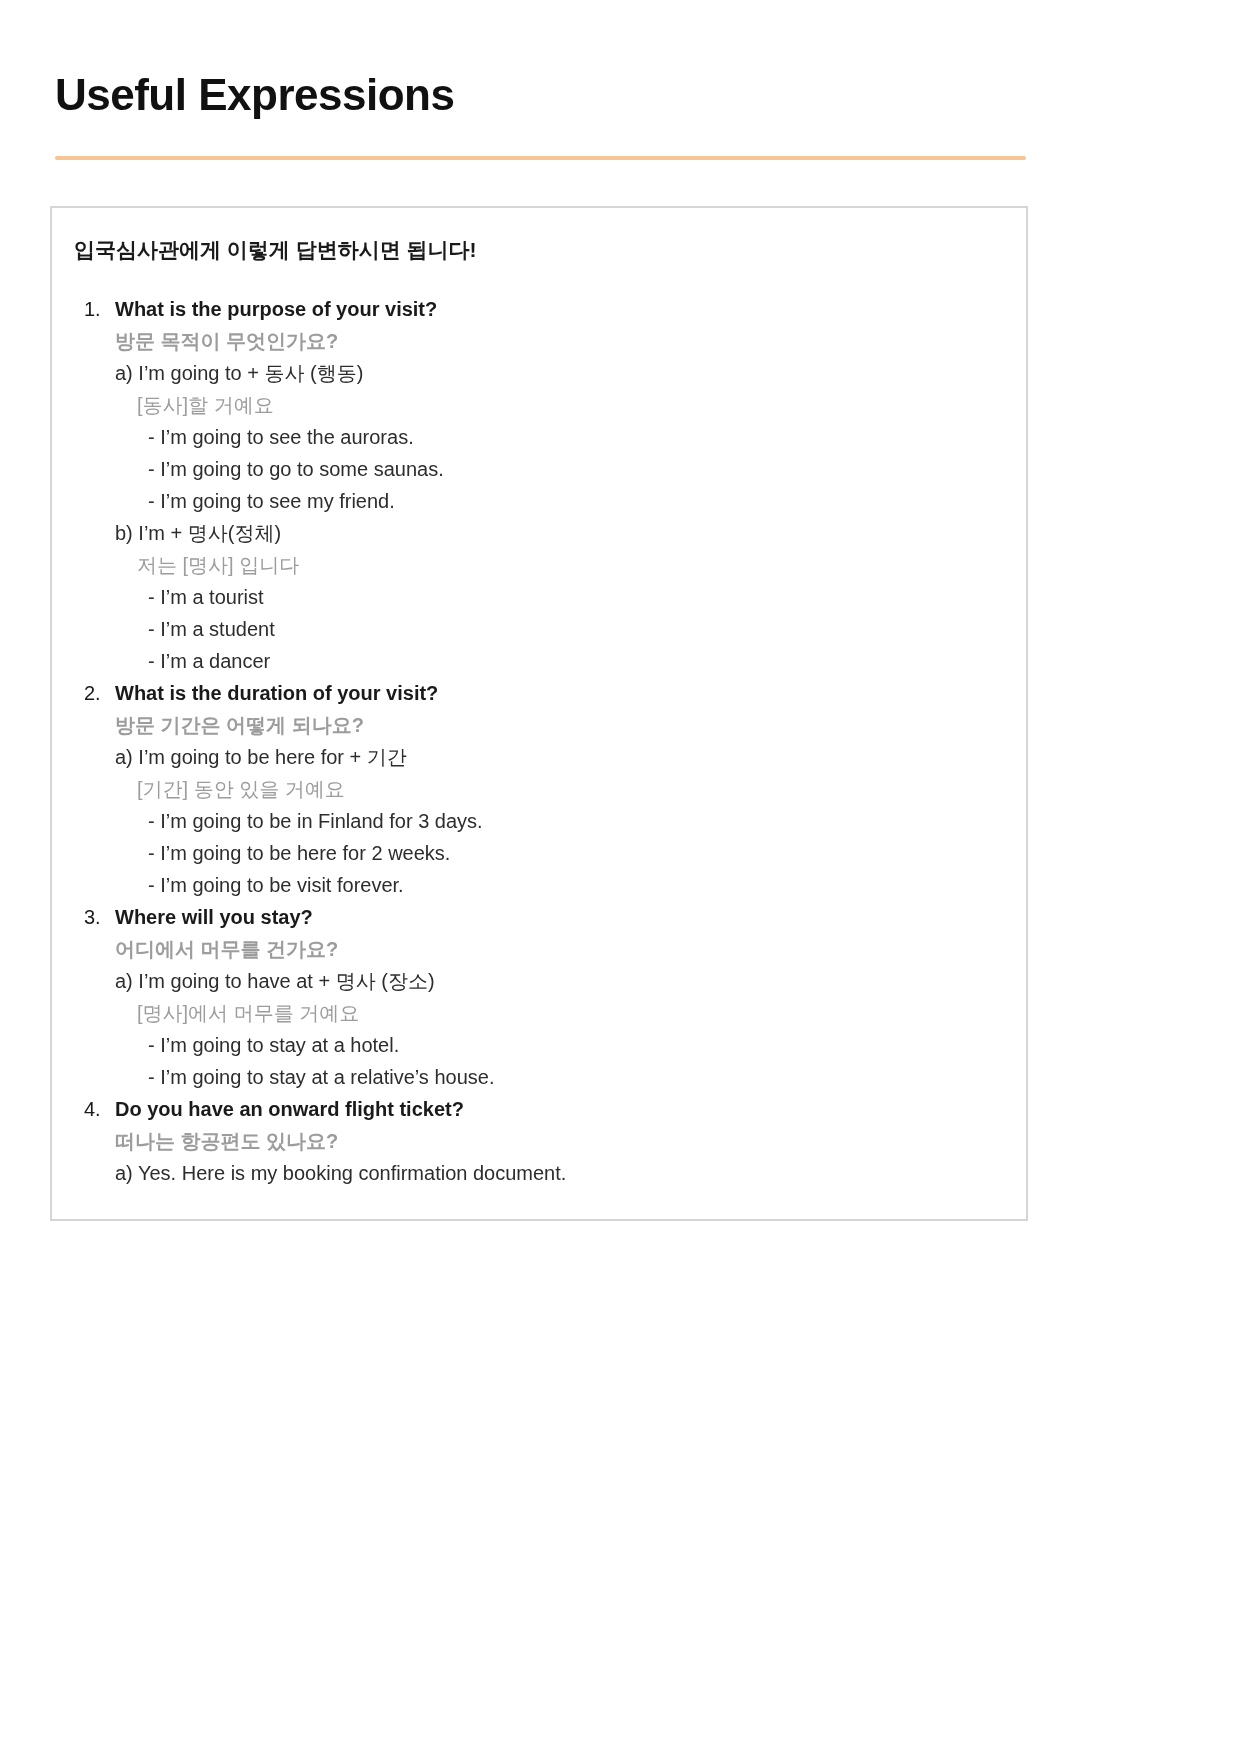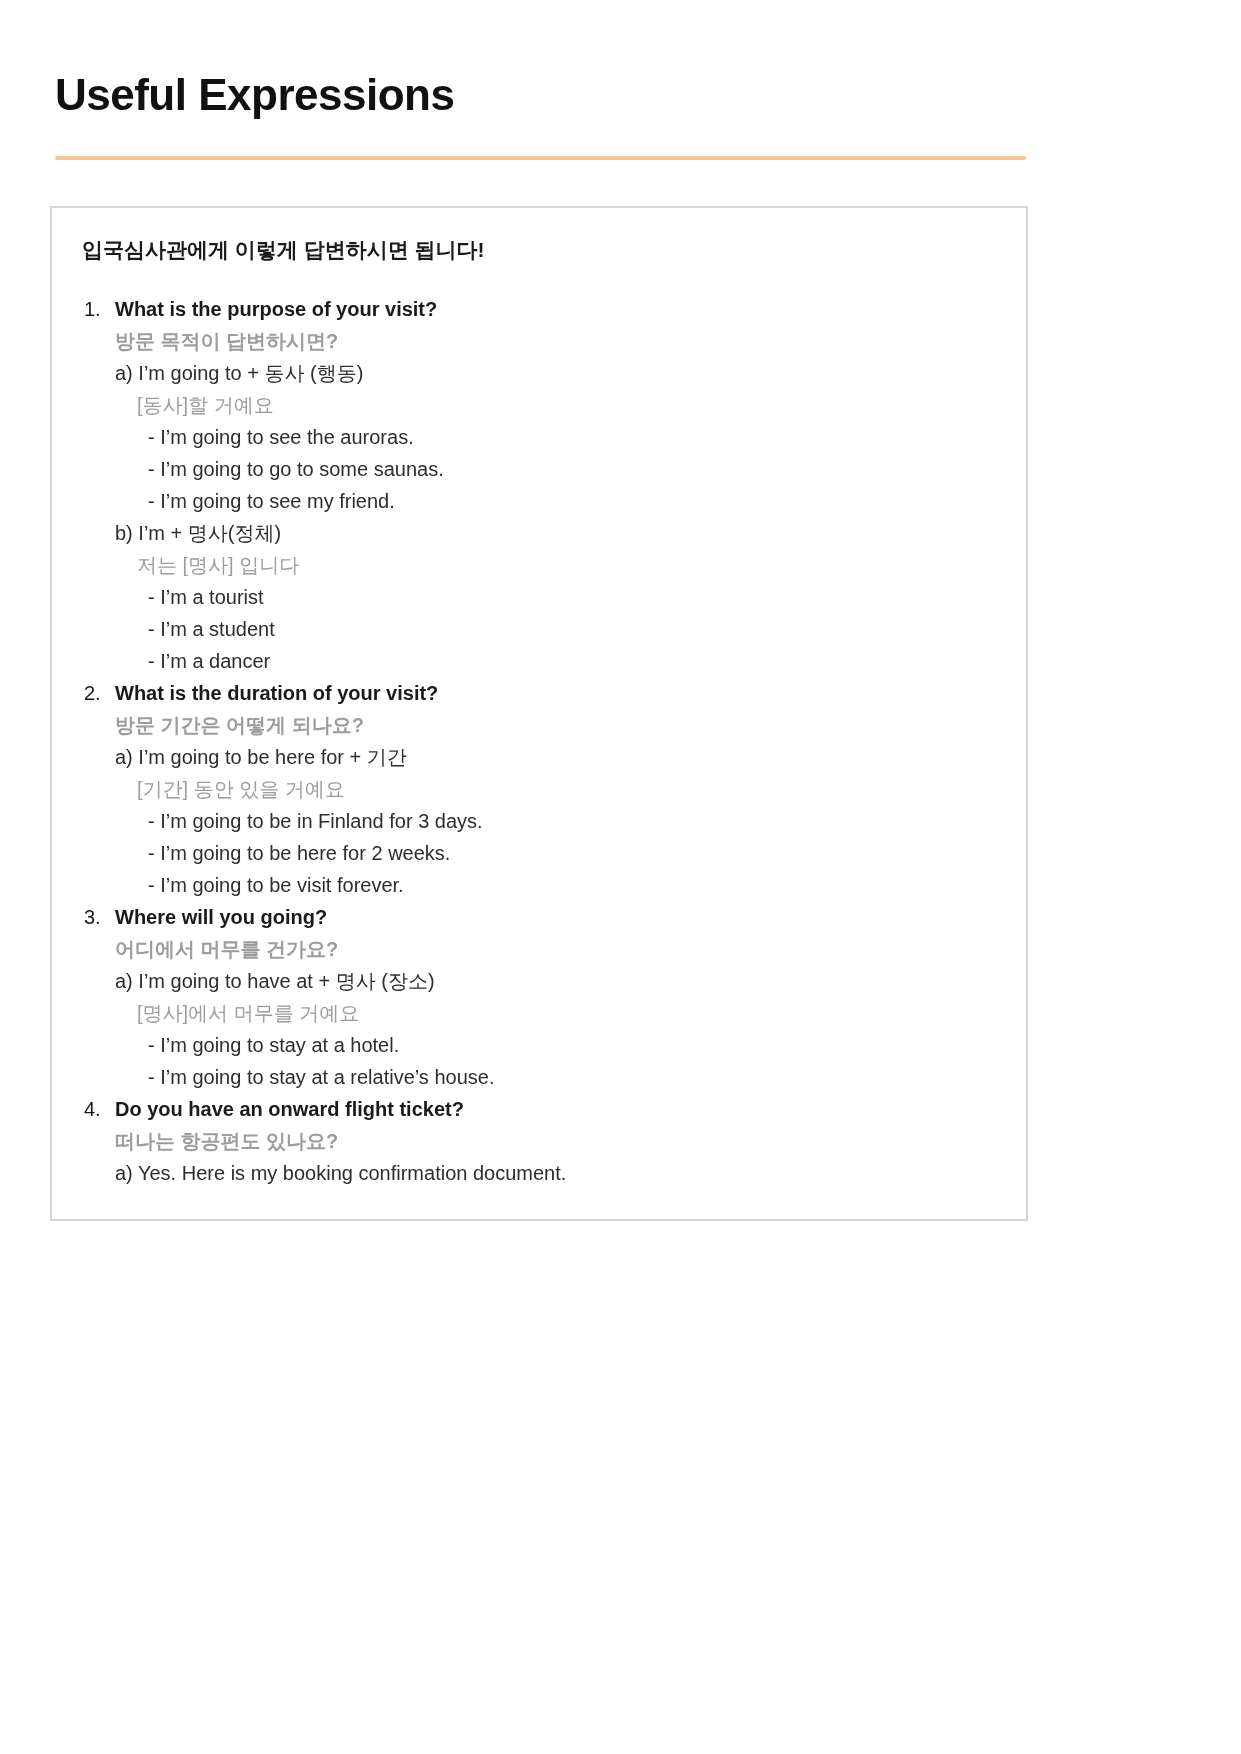--- a/index.html
+++ b/index.html
@@ -38,21 +38,21 @@
     border-radius: 2px;
     background: var(--accent);
   }
   .box {
     margin: 46px 47px 0 50px;
     border: 2px solid var(--border);
     background: #ffffff;
     padding: 26px 20px 30px 18px;
   }
   .box-heading {
-    margin: 0 0 27px 12px;
+    margin: 0 0 27px 4px;
     font-size: 21px;
     font-weight: 700;
     color: var(--ink);
     line-height: 32px;
   }
   .item { position: relative; padding-left: 45px; }
   .line { font-size: 20px; line-height: 32px; white-space: pre-wrap; }
   .num {
     position: absolute;
     left: 14px;
@@ -74,21 +74,21 @@
     <h1 class="title">Useful Expressions</h1>
     <div class="divider"></div>
   </div>
 
   <div class="box">
     <div class="box-heading">입국심사관에게 이렇게 답변하시면 됩니다!</div>
     <div>
   <div class="item">
     <div class="num line">1.</div>
     <div class="q line">What is the purpose of your visit?</div>
-    <div class="kr line">방문 목적이 답변하시면?</div>
+    <div class="kr line">방문 목적이 무엇인가요?</div>
     <div class="lines">
             <div class="line pattern">a) I’m going to + 동사 (행동)</div>
             <div class="line gloss">[동사]할 거예요</div>
             <div class="line example">- I’m going to see the auroras.</div>
             <div class="line example">- I’m going to go to some saunas.</div>
             <div class="line example">- I’m going to see my friend.</div>
             <div class="line pattern">b) I’m + 명사(정체)</div>
             <div class="line gloss">저는 [명사] 입니다</div>
             <div class="line example">- I’m a tourist</div>
             <div class="line example">- I’m a student</div>
@@ -104,21 +104,21 @@
             <div class="line pattern">a) I’m going to be here for + 기간</div>
             <div class="line gloss">[기간] 동안 있을 거예요</div>
             <div class="line example">- I’m going to be in Finland for 3 days.</div>
             <div class="line example">- I’m going to be here for 2 weeks.</div>
             <div class="line example">- I’m going to be visit forever.</div>
           </div>
   </div>
 
   <div class="item">
     <div class="num line">3.</div>
-    <div class="q line">Where will you going?</div>
+    <div class="q line">Where will you stay?</div>
     <div class="kr line">어디에서 머무를 건가요?</div>
     <div class="lines">
             <div class="line pattern">a) I’m going to have at + 명사 (장소)</div>
             <div class="line gloss">[명사]에서 머무를 거예요</div>
             <div class="line example">- I’m going to stay at a hotel.</div>
             <div class="line example">- I’m going to stay at a relative’s house.</div>
           </div>
   </div>
 
   <div class="item">

